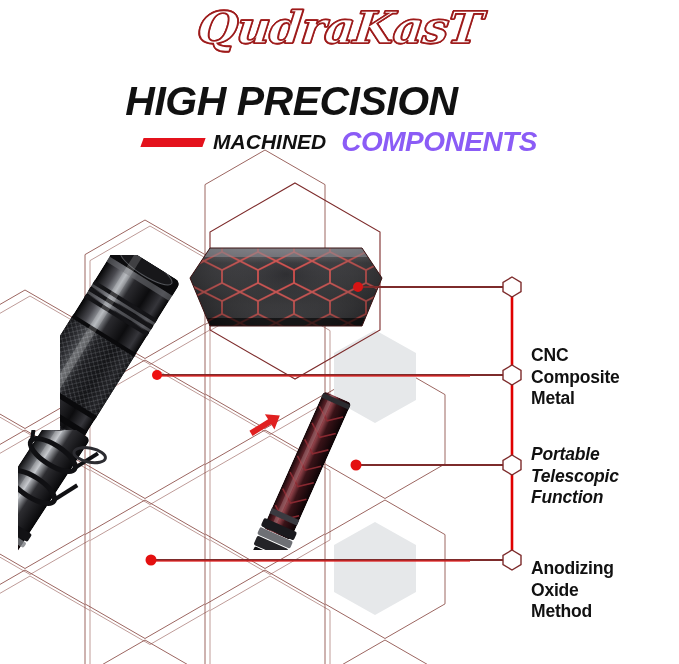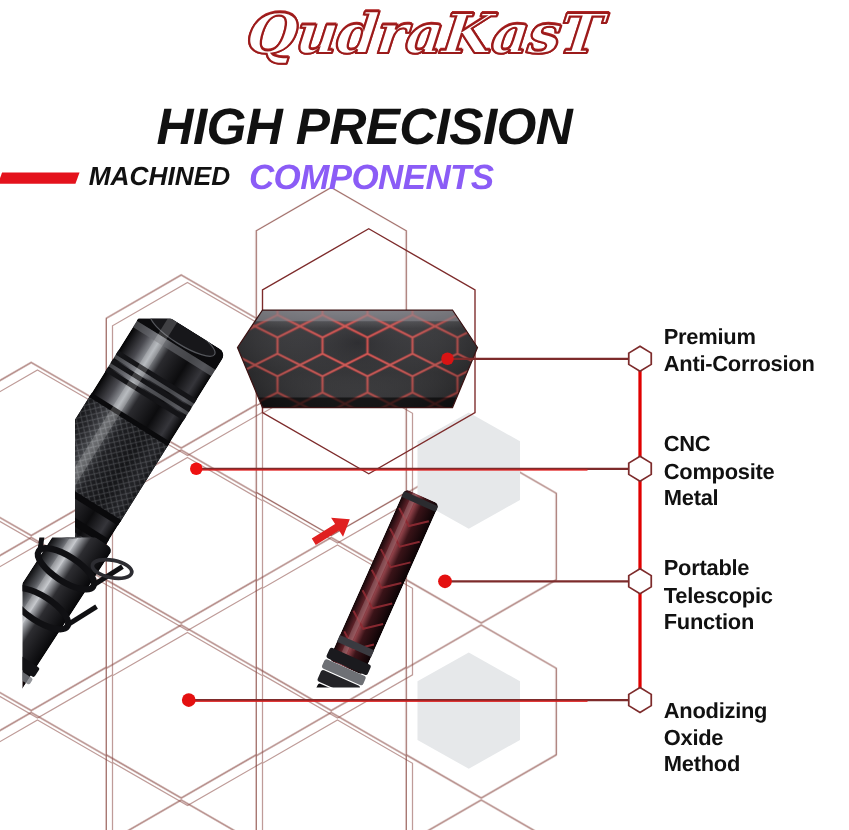--- a/index.html
+++ b/index.html
@@ -27,21 +27,21 @@
     transform:scaleX(1.06) skewX(-6deg);
     font-family:"DejaVu Serif",serif;
   }
   .headline{
     position:absolute;left:0;top:78px;width:583px;text-align:center;
     font-size:41px;font-weight:bold;font-style:italic;color:#111111;
     letter-spacing:-0.5px;
   }
   .subline-wrap{
     position:absolute;left:0;top:126px;width:679px;
-    display:flex;align-items:center;justify-content:flex-start;gap:9px;
+    display:flex;align-items:center;justify-content:center;gap:9px;
   }
   .red-dash{
     width:62px;height:9px;background:#e4121c;
     transform:skewX(-20deg);
     display:inline-block;
   }
   .sub-small{
     font-size:21px;font-weight:bold;font-style:italic;color:#111111;
     letter-spacing:0px;
   }
@@ -51,21 +51,21 @@
   }
 
   
   .callout{
     position:absolute;left:531px;
     font-size:17.5px;font-weight:bold;color:#111111;
     line-height:21.5px;white-space:pre-line;letter-spacing:-0.2px;
   }
   #co-premium{top:259px;}
   #co-cnc{top:345px;}
-  #co-portable{top:444px;}
+  #co-portable{top:444px;font-style:italic;}
   #co-anodize{top:558px;}
 
   
   .wires{position:absolute;left:0;top:0;width:679px;height:664px;}
 
   
   .art{position:absolute;}
 </style>
 </head>
 <body>
@@ -321,22 +321,20 @@
   <div class="brand-logo">QudraKasT</div>
 
   <div class="headline">HIGH PRECISION</div>
 
   <div class="subline-wrap">
     <span class="red-dash"></span>
     <span class="sub-small">MACHINED</span>
     <span class="sub-big">COMPONENTS</span>
   </div>
 
-  <div class="callout" id="co-premium">Premium
-Anti-Corrosion</div>
   <div class="callout" id="co-cnc">CNC
 Composite
 Metal</div>
   <div class="callout" id="co-portable">Portable
 Telescopic
 Function</div>
   <div class="callout" id="co-anodize">Anodizing
 Oxide
 Method</div>
 

